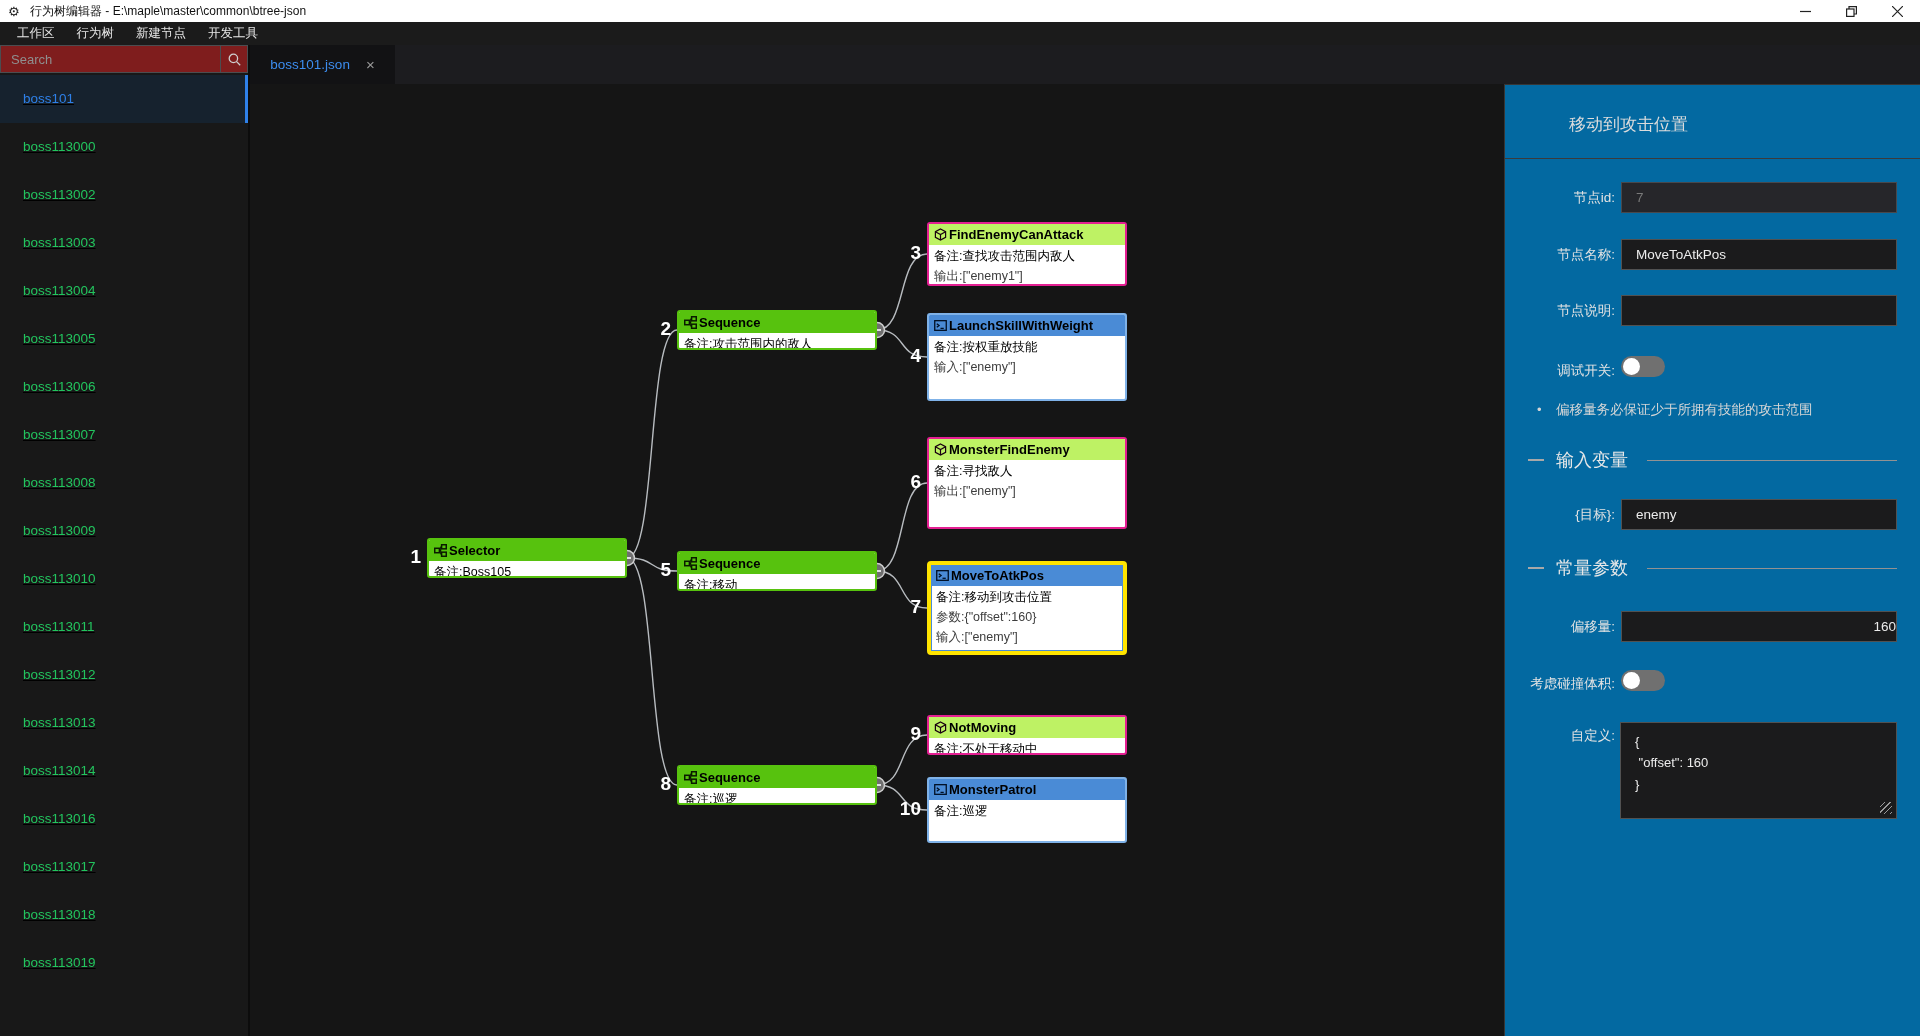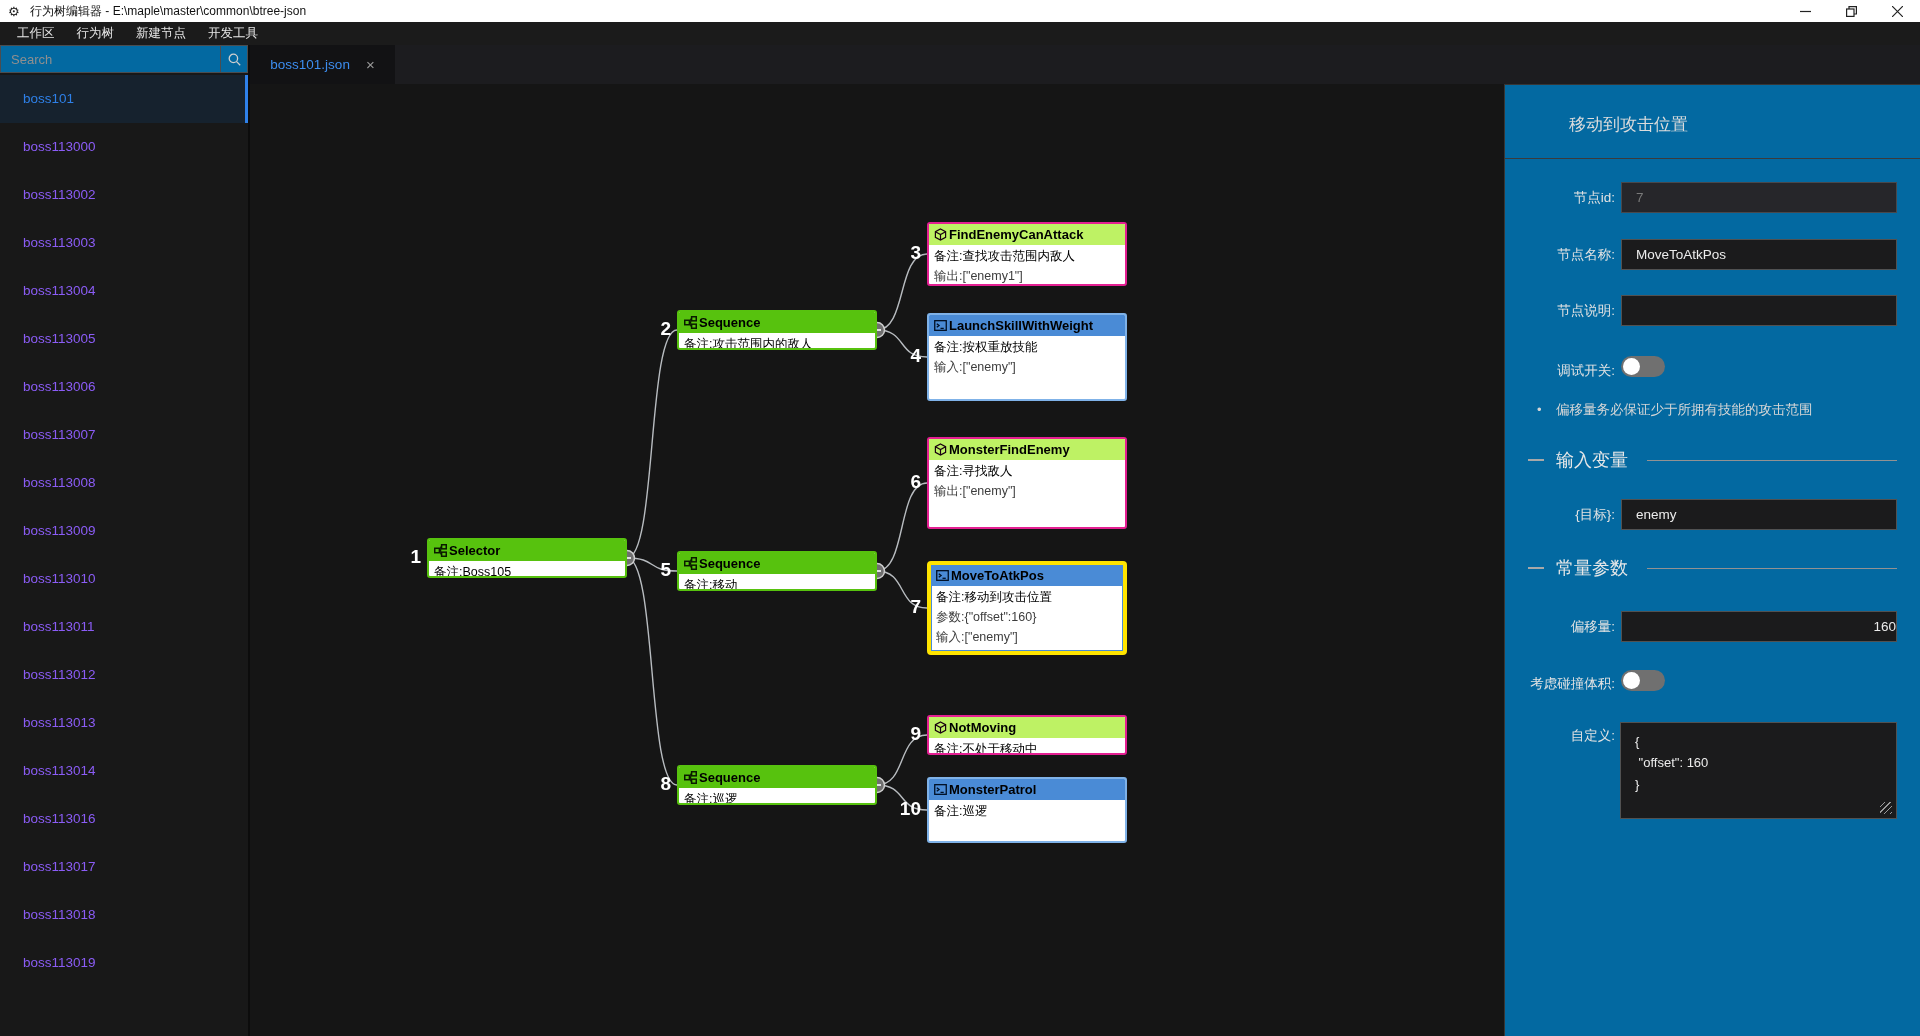--- a/index.html
+++ b/index.html
@@ -14,29 +14,29 @@
   .win-btn { width:46px; height:22px; display:flex; align-items:center; justify-content:center; color:#222; }
   .win-btn svg { display:block; }
 
   
   .menubar { position:absolute; left:0; top:22px; width:1920px; height:23px; background:#1b1b1b;
     display:flex; align-items:center; padding-left:6px; }
   .menu-item { color:#e6e6e6; font-size:12.5px; padding:0 11px; line-height:23px; }
 
   
   .sidebar { position:absolute; left:0; top:45px; width:248px; height:991px; background:#181818; }
-  .searchbox { position:relative; width:248px; height:28px; background:#0369a1; border:1px solid #4b4d50;
+  .searchbox { position:relative; width:248px; height:28px; background:#7f1d1d; border:1px solid #4b4d50;
     display:flex; align-items:flex-end; }
   .searchbox input { flex:1; height:100%; background:transparent; border:none; outline:none;
     color:#cfcfcf; font-size:13px; padding-left:10px; font-family:inherit; }
   .searchbox input::placeholder { color:#8f8f8f; }
   .search-icon-cell { width:27px; height:100%; border-left:1px solid #4b4d50; display:flex;
     align-items:center; justify-content:center; }
-  .boss-list { position:absolute; left:0; top:30px; width:248px; }
-  .side-item { height:48px; line-height:48px; padding-left:23px; color:#8b5cf6; font-size:13.5px; }
+  .boss-list { position:absolute; left:0; top:30px; width:248px;text-decoration:underline; }
+  .side-item { height:48px; line-height:48px; padding-left:23px; color:#22c55e; font-size:13.5px; }
   .side-item.selected { background:#16222e; color:#2e80e8; position:relative; }
   .side-item.selected::after { content:""; position:absolute; right:0; top:0; width:3px; height:48px; background:#2f81e9; }
 
   
   .tabstrip { position:absolute; left:248px; top:45px; width:1672px; height:39px; background:#1c1c1f;
     border-left:2px solid #0c0c0c; display:flex; }
   .tab { margin-left:0; width:145px; height:39px; background:#121214; display:flex; align-items:center;
     justify-content:center; gap:16px; }
   .tab-label { color:#3c8df0; font-size:13.5px; }
   .tab-close { color:#9a9a9a; font-size:15px; line-height:15px; }

